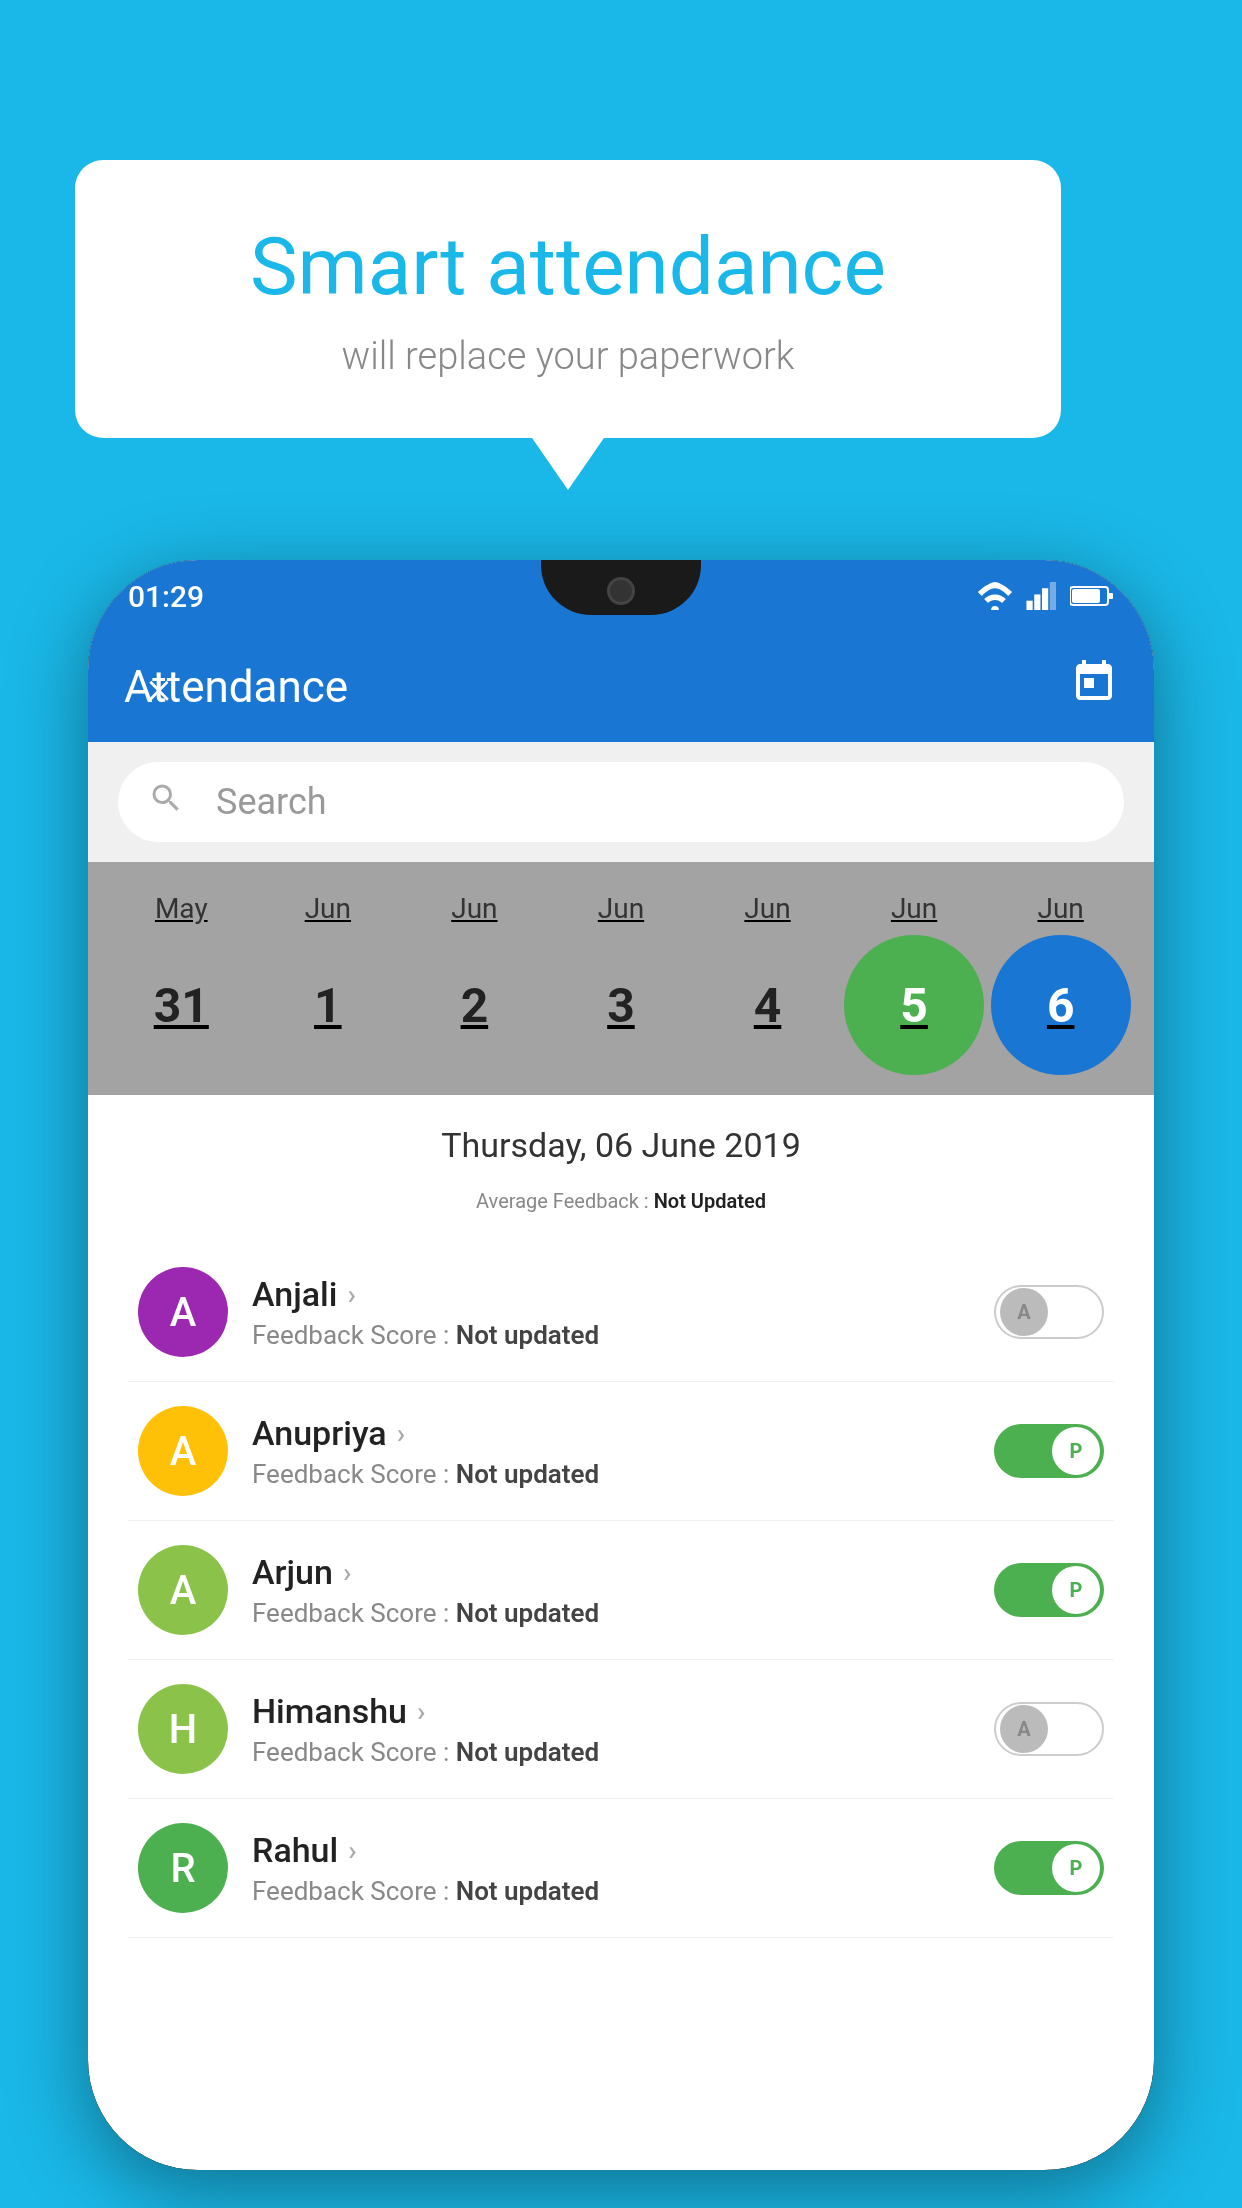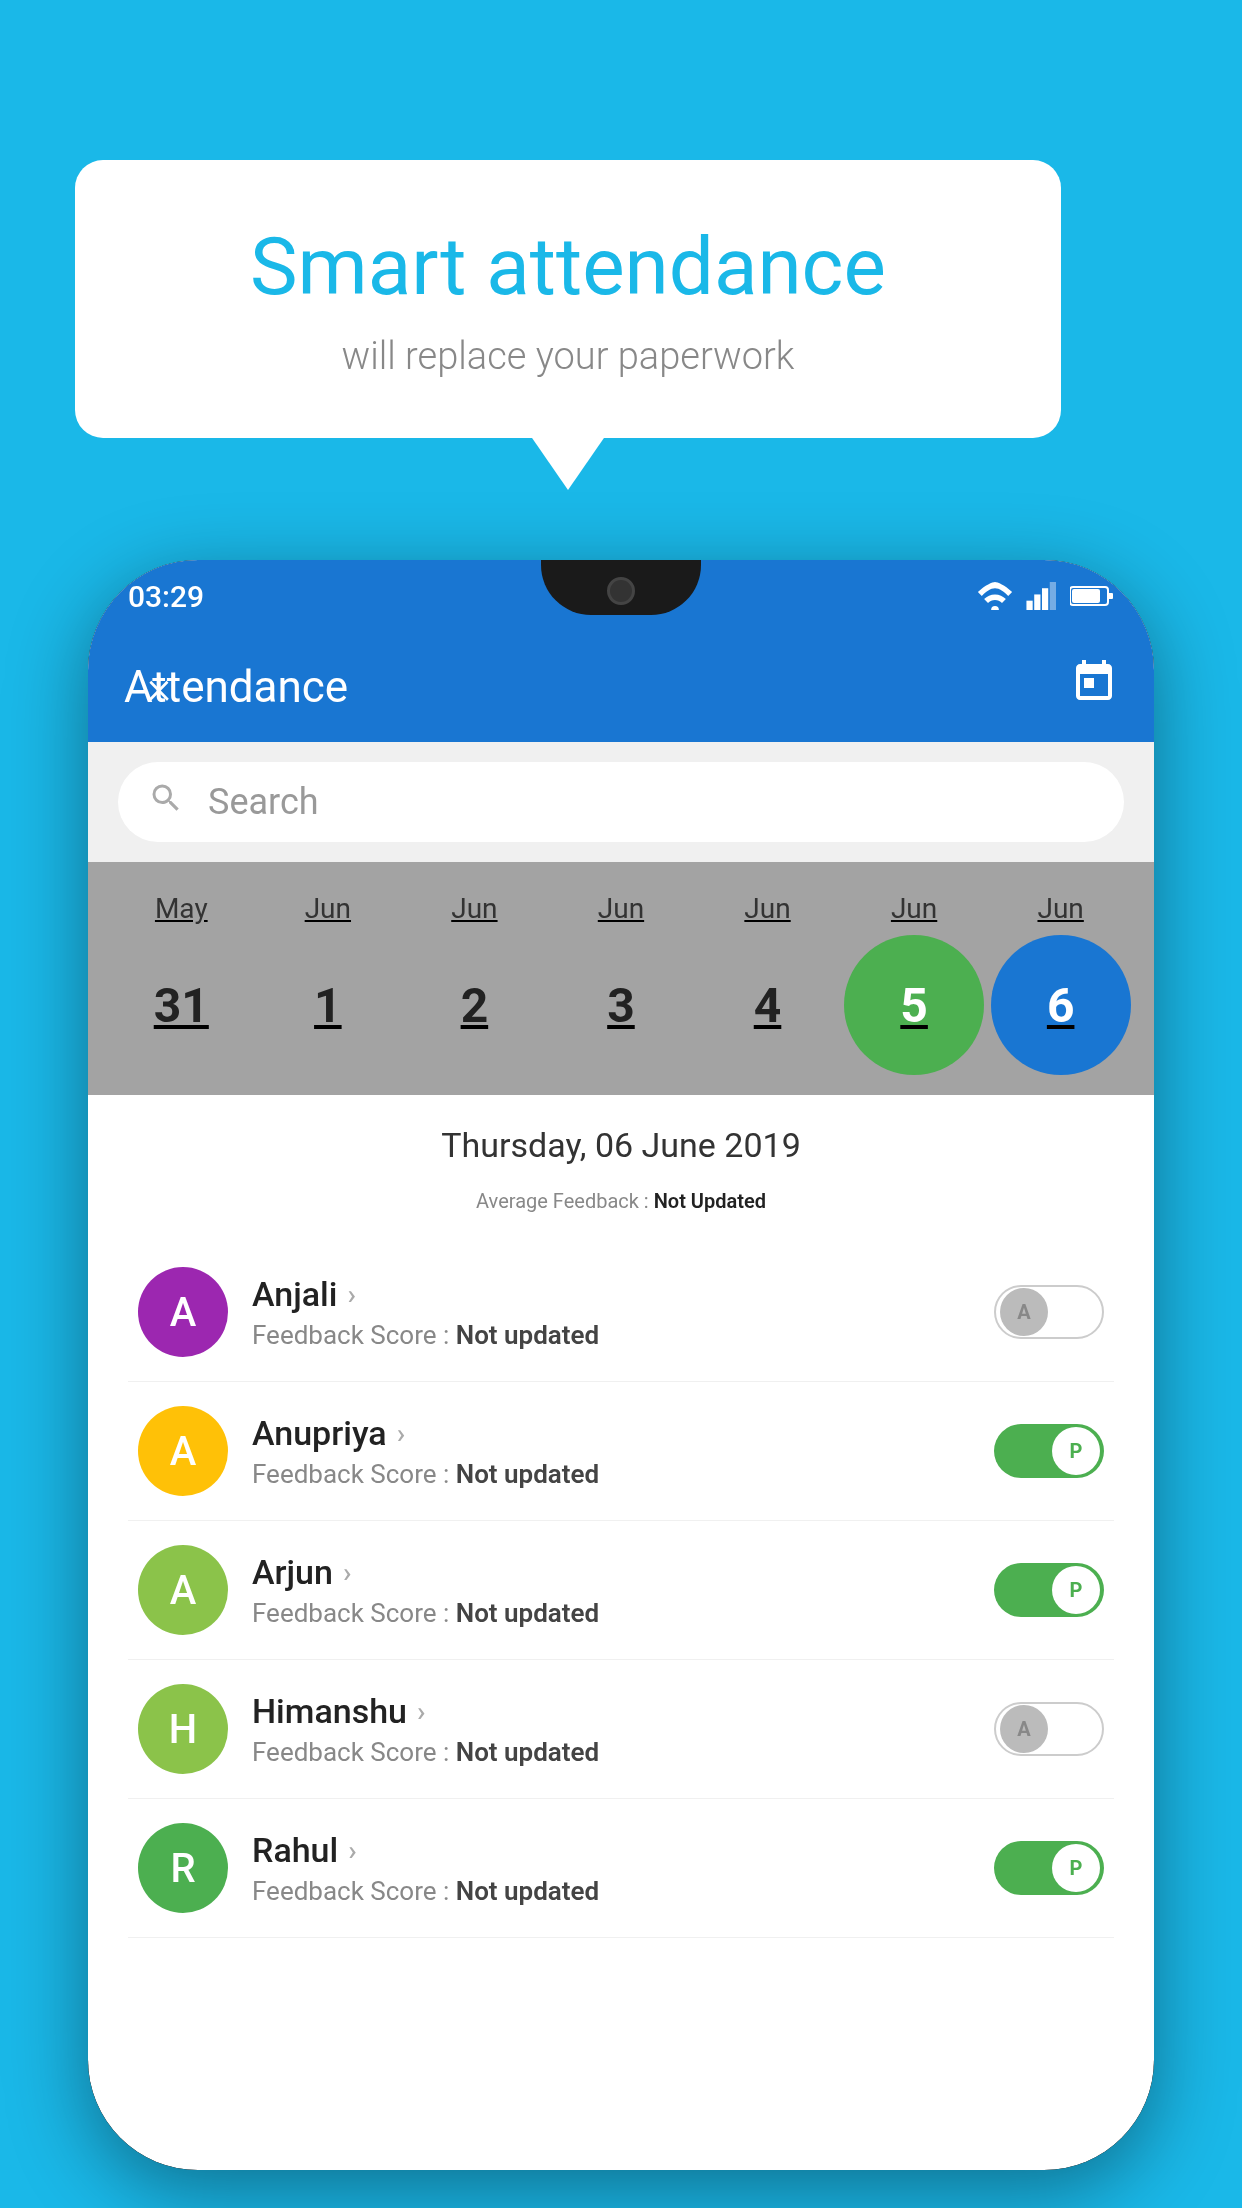--- a/index.html
+++ b/index.html
@@ -171,21 +171,21 @@
       background: #f0f0f0;
     }
 
     .search-bar {
       background: white;
       border-radius: 40px;
       height: 80px;
       display: flex;
       align-items: center;
       padding: 0 30px;
-      gap: 24px;
+      gap: 32px;
     }
 
     .search-icon {
       color: #aaa;
       font-size: 36px;
     }
 
     .search-placeholder {
       color: #999;
       font-size: 36px;
@@ -398,21 +398,21 @@
 </div>
 
 <div class="phone-frame">
   <div class="phone-screen">
 
     <div class="notch">
       <div class="notch-camera"></div>
     </div>
 
     <div class="status-bar">
-      <span class="status-bar-time">03:29</span>
+      <span class="status-bar-time">01:29</span>
       <div class="status-bar-icons">
 
         <svg width="38" height="28" viewBox="0 0 24 18">
           <path d="M1 6.5C5.5 2 10.5 0 12 0s6.5 2 11 6.5l-2.5 2.5C17.5 6 15 4 12 4s-5.5 2-8.5 5L1 6.5z" fill="white"></path>
           <path d="M5 11c1.9-2 4.2-3 7-3s5.1 1 7 3l-2.5 2.5c-1.2-1.2-2.7-2-4.5-2s-3.3.8-4.5 2L5 11z" fill="white"></path>
           <circle cx="12" cy="18" r="2.5" fill="white"></circle>
         </svg>
 
         <svg width="32" height="28" viewBox="0 0 20 18">
           <rect x="0" y="12" width="4" height="6" fill="white"></rect>

